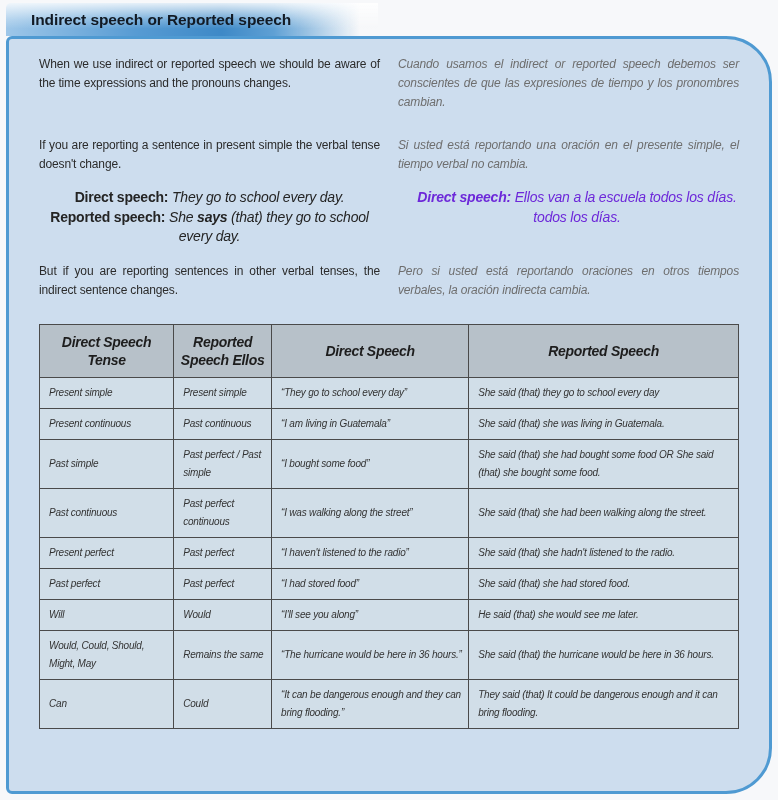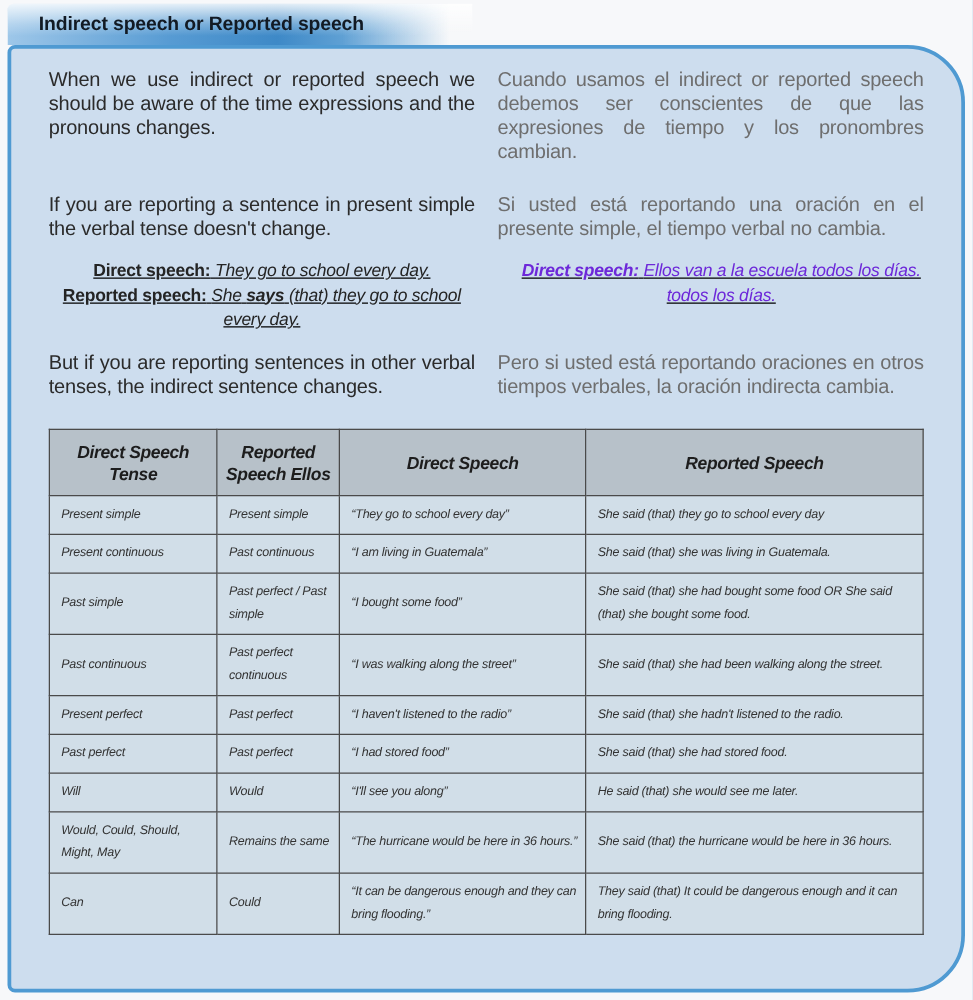--- a/index.html
+++ b/index.html
@@ -25,25 +25,25 @@
     box-sizing:border-box;
     background:#cdddee;
     border:3px solid #4f9ad2;
     border-radius:6px 46px 46px 6px;
     padding:16px 30px 0 30px;
     overflow:hidden;
   }
   .cols { display:grid; grid-template-columns:1fr 1fr; column-gap:18px; }
   .row1 { margin-bottom:24px; }
   .row2 { margin-bottom:14px; }
-  .example-row { margin-bottom:15px;text-decoration:underline; }
+  .example-row { margin-bottom:15px; }
   .row3 { margin-bottom:24px; }
-  p.en, p.es { margin:0; font-size:16px; line-height:19px; text-align:justify; letter-spacing:-0.15px; }
+  p.en, p.es { margin:0; font-size:12px; line-height:19px; text-align:justify; letter-spacing:-0.15px; }
   p.en { color:#2b2b2b; }
-  p.es { color:#6e6e6e; }
+  p.es { color:#6e6e6e; font-style:italic; }
   .example { text-align:center; font-size:14px; line-height:19.5px; letter-spacing:-0.2px; }
   .example .it { font-style:italic; }
   .example .b { font-weight:bold;text-align:center; }
   .ex-en { color:#242424; }
   .ex-en .lbl { font-weight:bold; font-style:normal; }
   .ex-es { color:#6d28d9; font-style:italic;margin-left:17px; }
   .ex-es .lbl { font-weight:bold; }
   table.speech {
     width:100%; border-collapse:collapse; table-layout:fixed;
   }

